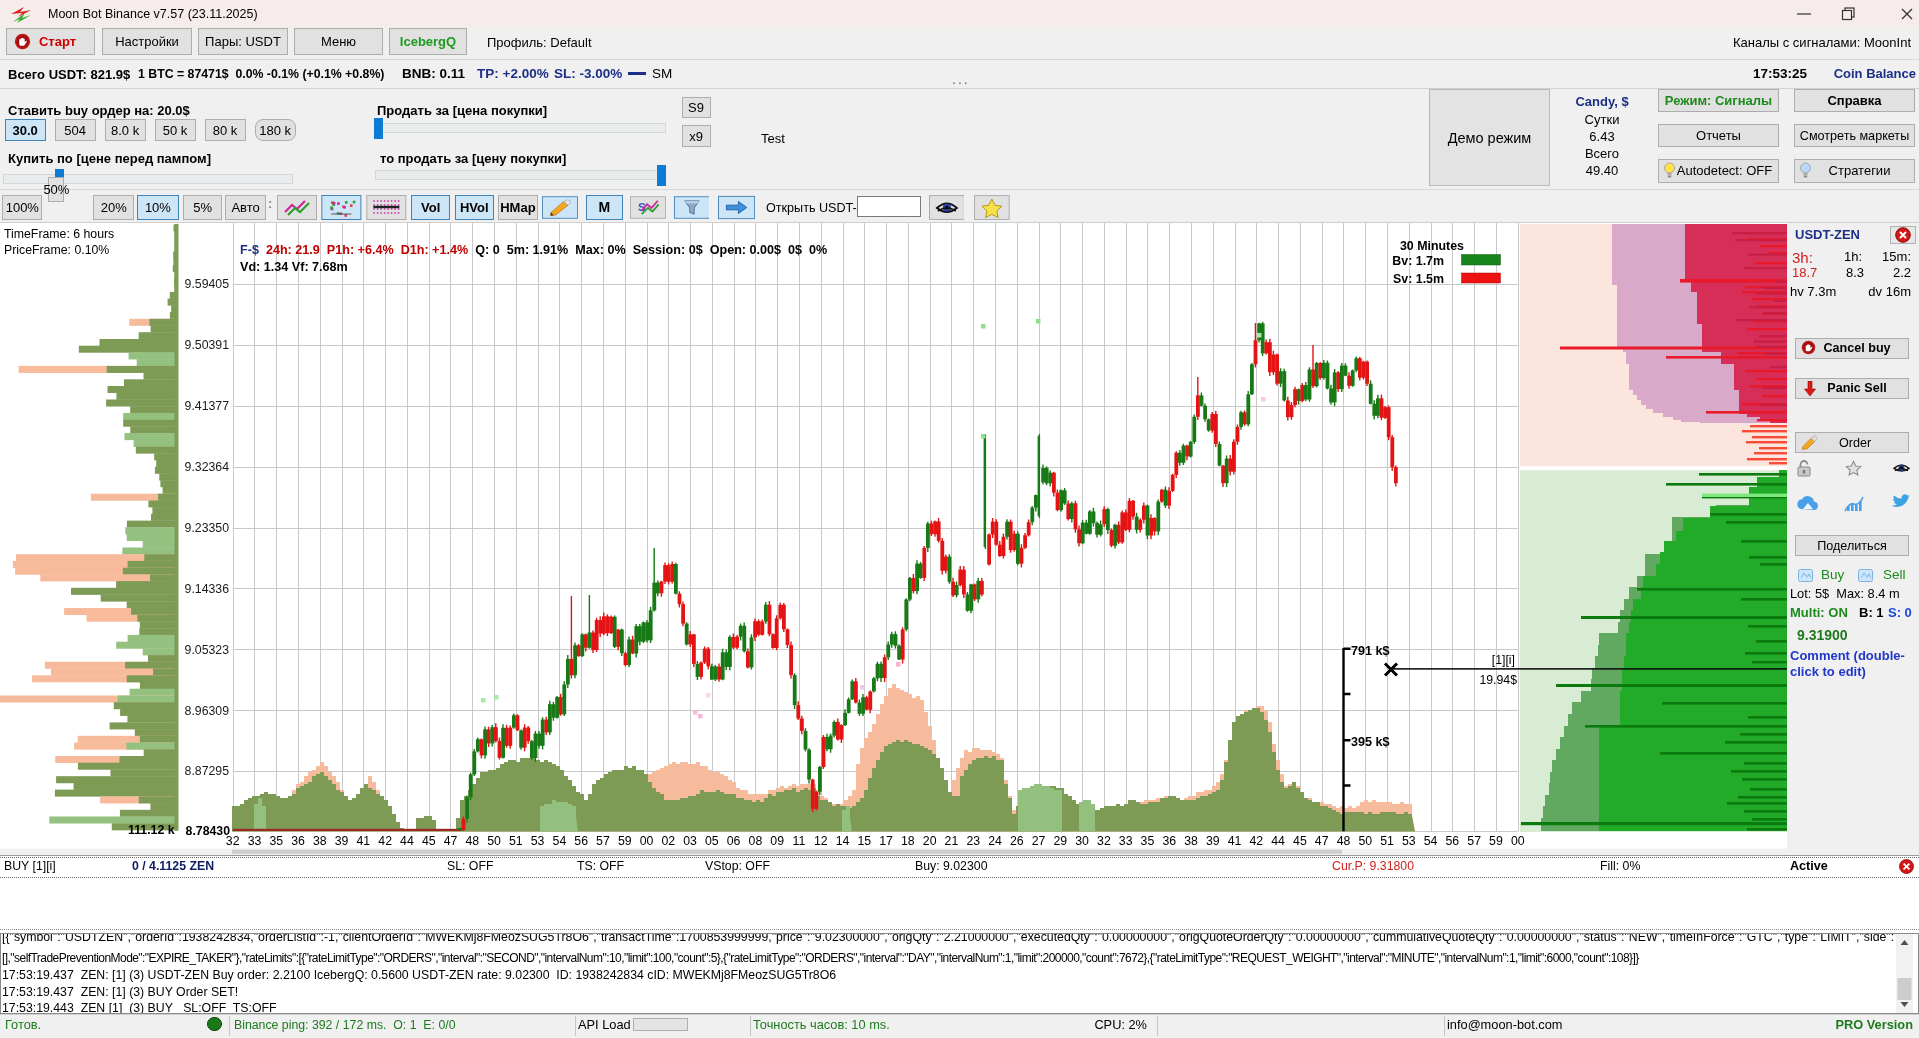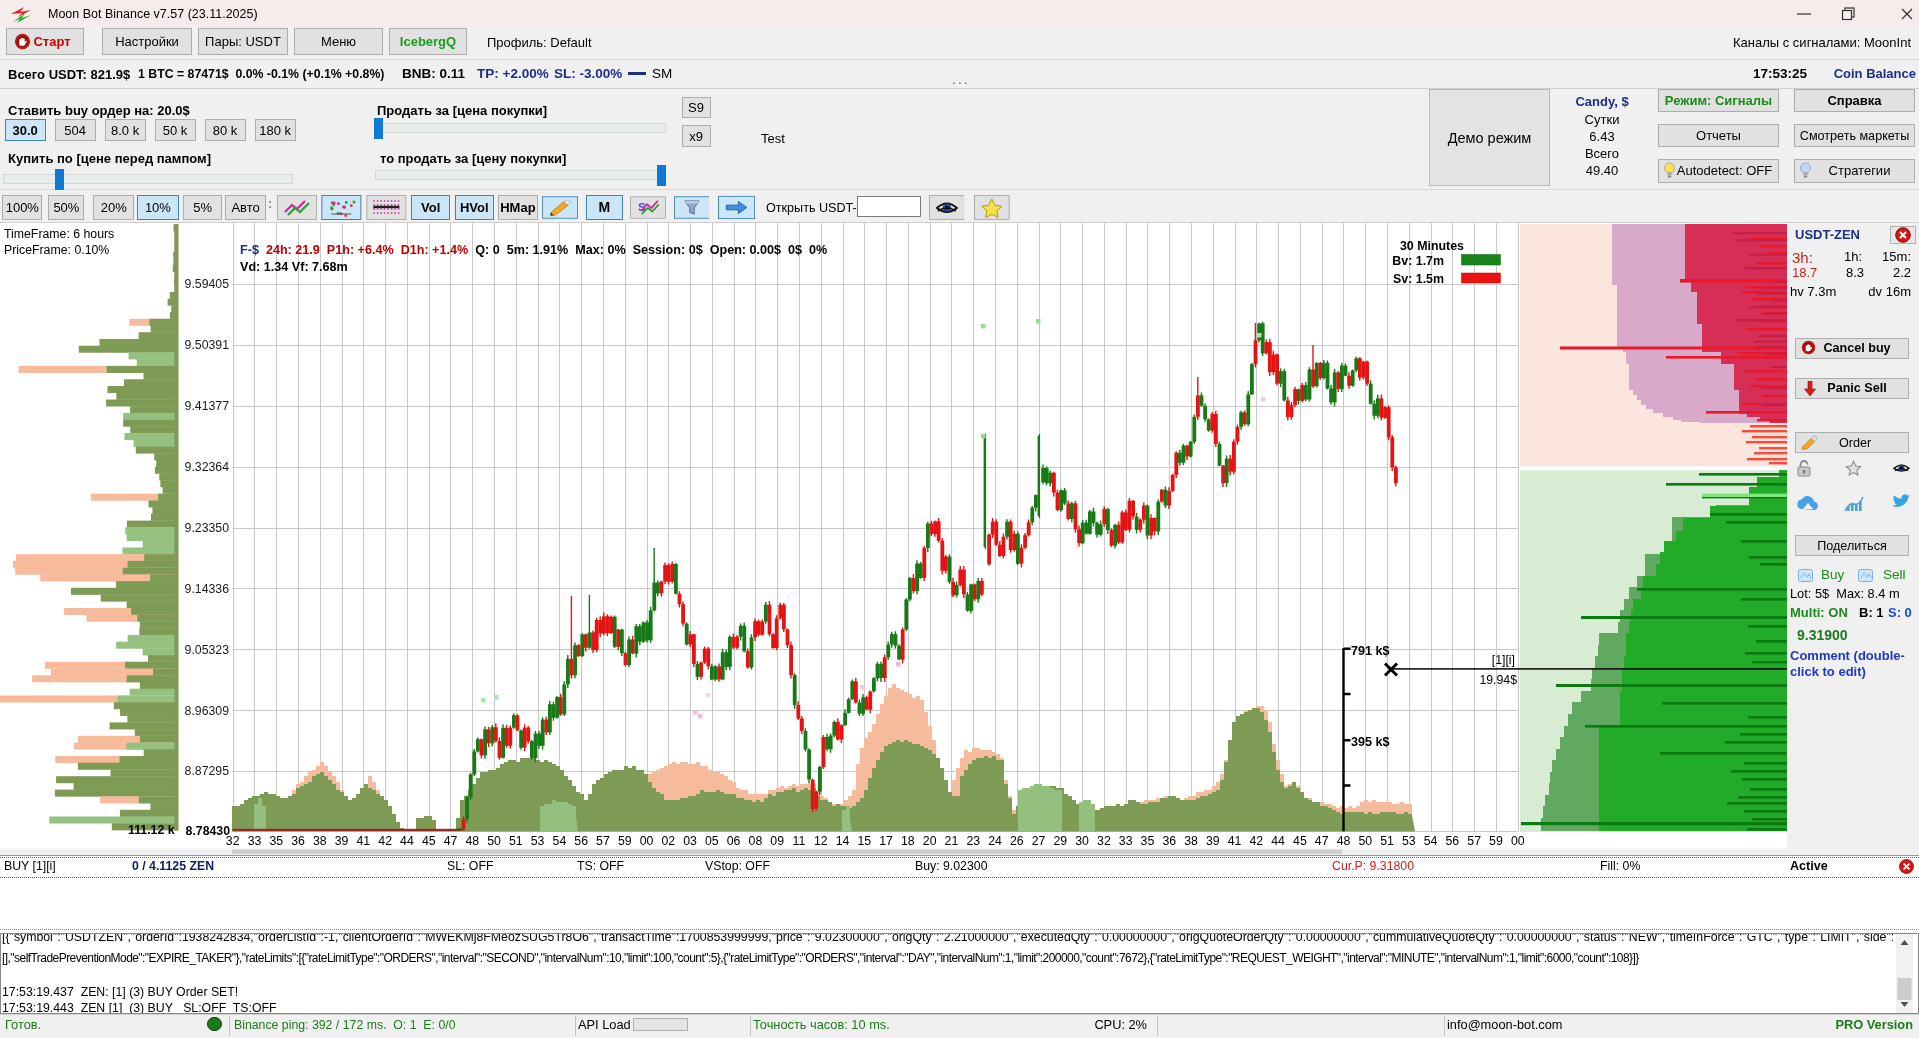--- a/index.html
+++ b/index.html
@@ -15,21 +15,21 @@
 <path d="M3 17 L15 8 L12 13 L21 10 L7 18 L10 14 Z" fill="#2fae2f"></path>
   </svg>
 <div class="t" style="left:48px;top:7px;font-size:12.5px">Moon Bot Binance v7.57 (23.11.2025)</div>
 <svg class="abs" style="left:1781px;top:0" width="138" height="28" viewBox="0 0 138 28">
 <path d="M16 14 H30" stroke="#333" stroke-width="1.2"></path>
 <rect x="64" y="8" width="9" height="9" fill="none" stroke="#333" stroke-width="1.2"></rect>
 <rect x="61.5" y="10.5" width="9" height="9" fill="#f7ecec" stroke="#333" stroke-width="1.2"></rect>
 <path d="M121 9 L131 19 M131 9 L121 19" stroke="#333" stroke-width="1.3"></path>
   </svg>
 <div class="abs" style="left:0;top:28px;width:1919px;height:32px;background:#f0f0f0;border-bottom:1px solid #d9d9d9"></div>
-<div class="btn" style="left:6px;top:28px;width:78px;height:26.5px;">
+<div class="btn" style="left:6px;top:28px;width:89px;height:26.5px;">
     <span style="color:#d00000;font-weight:bold;margin-left:14px">Старт</span>
   </div>
 <svg class="abs" style="left:14px;top:33px" width="17" height="17" viewBox="0 0 20 20">
 <circle cx="10" cy="10" r="9" fill="#c01818"></circle>
     <circle cx="10" cy="10" r="7.2" fill="#a00f0f"></circle>
 <path d="M6.2 13.5 V8.2 q0-1 .8-1 q.8 0 .8 1 V7 q0-1 .8-1 q.8 0 .8 1 V6.6 q0-1 .8-1 q.8 0 .8 1 V7.4 q0-1 .8-1 q.8 0 .8 1 V11 l1-1.4 q.6-.8 1.2-.3 q.5.4.1 1.2 L12.5 14 q-.5 1-1.6 1 H8 q-1.2 0-1.8-1.5z" fill="#fff"></path>
   </svg>
 <div class="btn" style="left:102px;top:28px;width:90px;height:26.5px;">Настройки</div>
 <div class="btn" style="left:198px;top:28px;width:90px;height:26.5px;">Пары: USDT</div>
 <div class="btn" style="left:294px;top:28px;width:89px;height:26.5px;">Меню</div>
@@ -49,21 +49,21 @@
 <div class="abs" style="left:952px;top:78px;width:20px;height:4px;color:#666;font-size:14px;letter-spacing:2px;line-height:2px">...</div>
 <div class="t bold" style="left:1753px;top:66px;font-size:13.5px">17:53:25</div>
 <div class="t bold" style="left:1916px;top:66px;font-size:13px;color:#1c2f86;transform:translateX(-100%)">Coin Balance</div>
 <div class="abs" style="left:0;top:89px;width:1919px;height:101px;background:#f0f0f0;border-bottom:1px solid #d9d9d9"></div>
 <div class="t bold" style="left:8px;top:103px">Ставить buy ордер на: 20.0$</div>
 <div class="btn sel" style="left:4.6px;top:119px;width:41px;height:22px;font-weight:bold">30.0</div>
 <div class="btn" style="left:54.6px;top:119px;width:41px;height:22px;">504</div>
 <div class="btn" style="left:104.6px;top:119px;width:41px;height:22px;">8.0 k</div>
 <div class="btn" style="left:154.6px;top:119px;width:41px;height:22px;">50 k</div>
 <div class="btn" style="left:204.6px;top:119px;width:41px;height:22px;">80 k</div>
-<div class="btn" style="left:254.6px;top:119px;width:41px;height:22px;">180 k</div>
+<div class="btn" style="left:254.6px;top:119px;width:41px;height:22px;border-radius:8px;">180 k</div>
 <div class="t bold" style="left:8px;top:151px">Купить по [цене перед пампом]</div>
 <div class="abs" style="left:3px;top:174px;width:290px;height:10px;background:#e9ecec;border:1px solid #d4d7d7"></div>
 <div class="abs" style="left:55px;top:169px;width:9px;height:21px;background:#0d7ad4"></div>
 <div class="t bold" style="left:377px;top:103px">Продать за [цена покупки]</div>
 <div class="abs" style="left:374.5px;top:123px;width:291.5px;height:10px;background:#e9ecec;border:1px solid #d4d7d7"></div>
 <div class="abs" style="left:374px;top:118px;width:9px;height:21px;background:#0d7ad4"></div>
 <div class="t bold" style="left:380px;top:151px">то продать за [цену покупки]</div>
 <div class="abs" style="left:374.5px;top:170px;width:291.5px;height:10px;background:#e9ecec;border:1px solid #d4d7d7"></div>
 <div class="abs" style="left:657px;top:165px;width:9px;height:21px;background:#0d7ad4"></div>
 <div class="btn" style="left:681.5px;top:96.5px;width:29px;height:21px">S9</div>
@@ -92,21 +92,21 @@
 <div class="btn" style="left:1794px;top:159px;width:121px;height:23.5px">
     <span style="margin-left:10px">Стратегии</span>
   </div>
 <svg class="abs" style="left:1799px;top:162px" width="13" height="17" viewBox="0 0 13 17">
 <circle cx="6.5" cy="6" r="5" fill="#bcd8f8" stroke="#999" stroke-width="0.8"></circle>
 <rect x="4.5" y="10.5" width="4" height="3" fill="#aaa"></rect>
     <rect x="4.8" y="13.8" width="3.4" height="1.6" fill="#888"></rect>
   </svg>
 <div class="abs" style="left:0;top:190px;width:1919px;height:33px;background:#f0f0f0;border-bottom:1px solid #cfcfcf"></div>
 <div class="btn" style="left:2.3px;top:194.5px;width:40px;height:25px">100%</div>
-<div class="btn" style="left:48.4px;top:195px;width:36px;height:25px">50%</div>
+<div class="btn" style="left:48.4px;top:177px;width:16px;height:25px">50%</div>
 <div class="btn" style="left:92.9px;top:194.5px;width:41.6px;height:25px">20%</div>
 <div class="btn sel" style="left:137.1px;top:194.5px;width:41.6px;height:25px">10%</div>
 <div class="btn" style="left:183px;top:194.5px;width:39.3px;height:25px">5%</div>
 <div class="btn" style="left:225.2px;top:194.5px;width:40.8px;height:25px">Авто</div>
 <div class="t" style="left:268px;top:196px;color:#888;font-weight:bold">:</div>
 <svg class="abs" style="left:277px;top:194.5px" width="40" height="25" viewBox="0 0 40 25">
 <rect x="0.5" y="0.5" width="39" height="24" fill="#e1e1e1" stroke="#adadad"></rect>
 <path d="M8 17 L15 10 L20 14 L28 6" stroke="#cc28a0" stroke-width="2.2" fill="none"></path>
 <path d="M11 20 L18 13 L23 17 L32 8" stroke="#2f9e2f" stroke-width="2.2" fill="none"></path>
   </svg>
@@ -871,20 +871,21 @@
 <svg class="abs" style="left:1899px;top:859px" width="15" height="15" viewBox="0 0 15 15">
 <circle cx="7.5" cy="7.5" r="7" fill="#d41616" stroke="#8c0c0c" stroke-width="0.8"></circle>
 <path d="M4.6 4.6 L10.4 10.4 M10.4 4.6 L4.6 10.4" stroke="#fff" stroke-width="1.8"></path>
   </svg>
 <div class="abs" style="left:0;top:878px;width:1919px;height:55px;background:#fff"></div>
 <div class="abs" style="left:0;top:929px;width:1919px;height:1px;border-top:1px dotted #888"></div>
 <div class="abs" style="left:0;top:933px;width:1919px;height:81px;background:#fff;border:1px solid #898989;overflow:hidden"></div>
 <div class="abs" style="left:1px;top:934px;width:1893px;height:79px;overflow:hidden">
     <div class="t" style="left:1px;top:-4px;font-size:12.3px">[{"symbol":"USDTZEN","orderId":1938242834,"orderListId":-1,"clientOrderId":"MWEKMj8FMeozSUG5Tr8O6","transactTime":1700853999999,"price":"9.02300000","origQty":"2.21000000","executedQty":"0.00000000","origQuoteOrderQty":"0.00000000","cummulativeQuoteQty":"0.00000000","status":"NEW","timeInForce":"GTC","type":"LIMIT","side":"BUY","workingTime":1700853999999,"icebergQty":"0.50000000","fills":</div>
     <div class="t" style="left:1px;top:17px;font-size:12px;letter-spacing:-0.55px">[],"selfTradePreventionMode":"EXPIRE_TAKER"},"rateLimits":[{"rateLimitType":"ORDERS","interval":"SECOND","intervalNum":10,"limit":100,"count":5},{"rateLimitType":"ORDERS","interval":"DAY","intervalNum":1,"limit":200000,"count":7672},{"rateLimitType":"REQUEST_WEIGHT","interval":"MINUTE","intervalNum":1,"limit":6000,"count":108}]}</div>
+    <div class="t" style="left:1px;top:34px;font-size:12.3px">17:53:19.437&nbsp; ZEN: [1] (3) USDT-ZEN Buy order: 2.2100 IcebergQ: 0.5600 USDT-ZEN rate: 9.02300&nbsp; ID: 1938242834 cID: MWEKMj8FMeozSUG5Tr8O6</div>
     <div class="t" style="left:1px;top:50.5px;font-size:12.3px">17:53:19.437&nbsp; ZEN: [1] (3) BUY Order SET!</div>
     <div class="t" style="left:1px;top:67px;font-size:12.3px">17:53:19.443&nbsp; ZEN [1]&nbsp; (3) BUY&nbsp;&nbsp; SL:OFF&nbsp; TS:OFF</div>
   </div>
 <div class="abs" style="left:1896px;top:934px;width:17px;height:79px;background:#f1f1f1"></div>
 <svg class="abs" style="left:1896px;top:934px" width="17" height="79" viewBox="0 0 17 79">
 <path d="M8.5 6 L12.5 11 H4.5 Z" fill="#505050"></path>
 <path d="M8.5 73 L12.5 68 H4.5 Z" fill="#505050"></path>
 <rect x="1.5" y="44" width="14" height="22" fill="#cdcdcd"></rect>
   </svg>
 <div class="abs" style="left:0;top:1014px;width:1919px;height:24px;background:#f0f0f0;border-top:1px solid #d0d0d0"></div>

